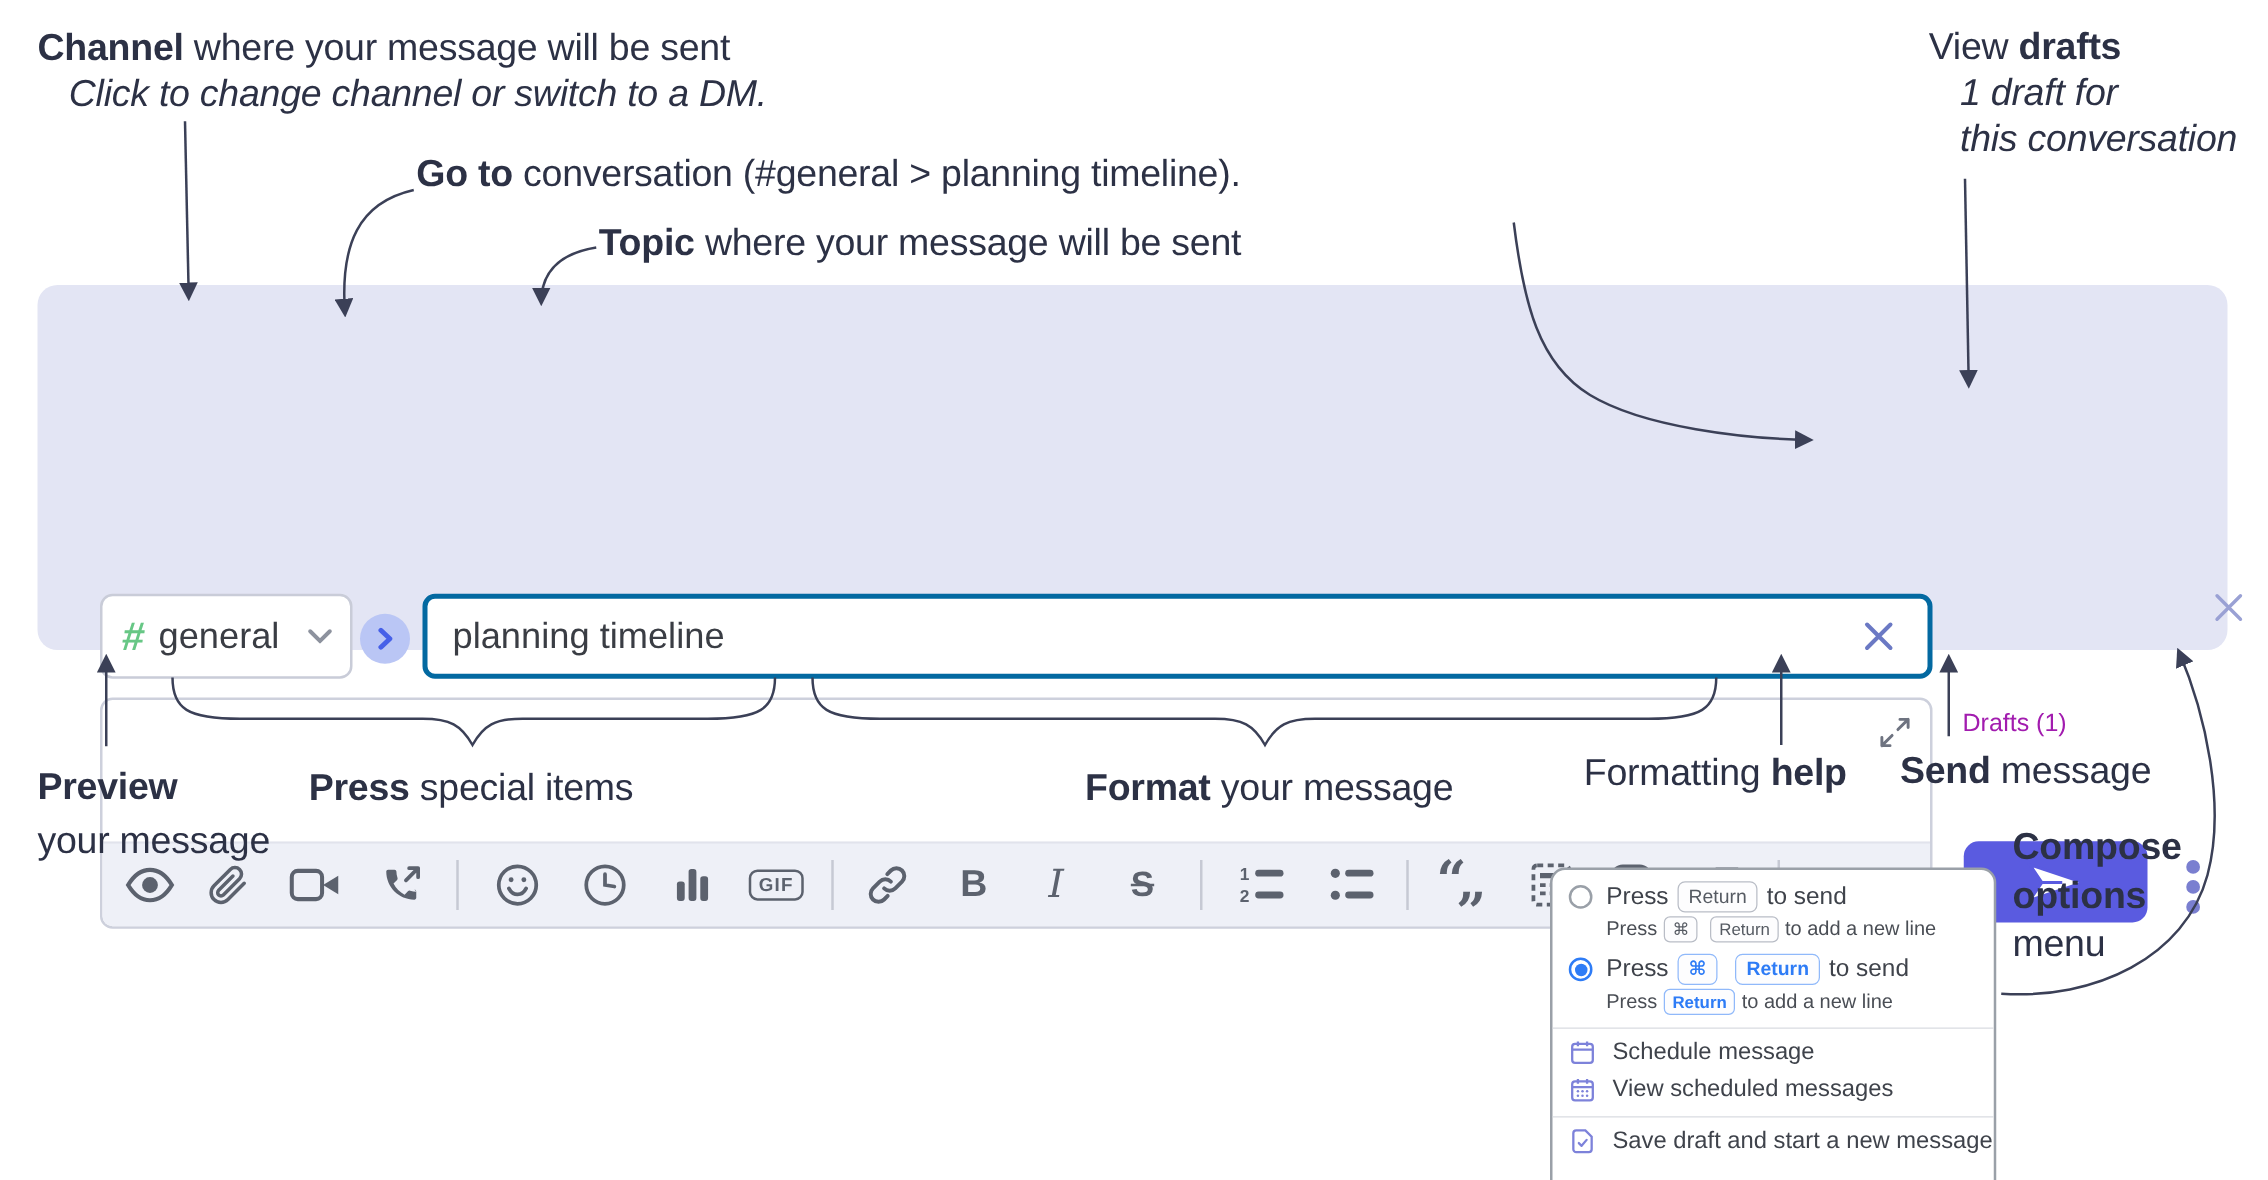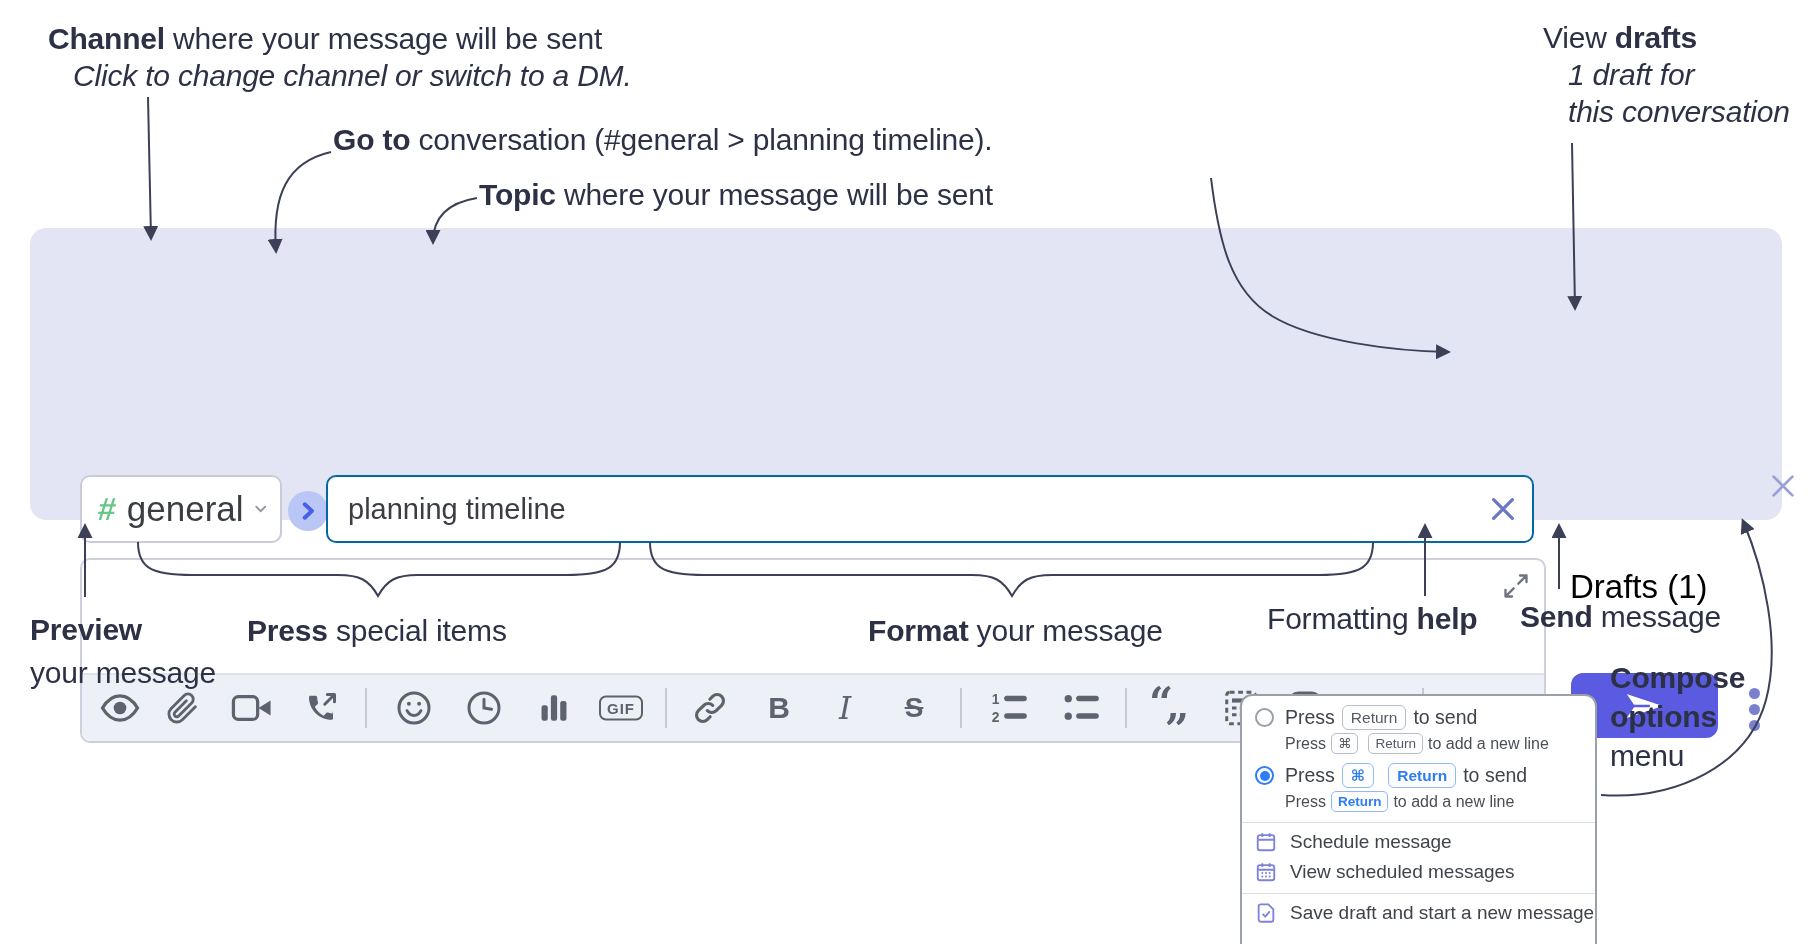--- a/index.html
+++ b/index.html
@@ -13,44 +13,44 @@
   .ann .i{font-style:italic;margin-left:25px;}
   #ann-preview{line-height:43px;}
   #ann-compose-options{line-height:39px;}
   #ann-compose-options .b{font-weight:700;}
   
   #connectors{position:absolute;left:0;top:0;z-index:40;pointer-events:none;}
   
   #compose-box{position:absolute;left:30px;top:228px;width:1752px;height:292px;background:#e3e5f4;border-radius:16px;}
   #channel-btn{position:absolute;left:50px;top:247px;width:202px;height:68px;background:#fff;border:2px solid #c9ccd8;border-radius:10px;box-sizing:border-box;display:flex;align-items:center;padding:0 14px 0 16px;gap:11px;cursor:pointer;}
   #channel-btn .hash{color:#67c785;font-size:32px;font-weight:700;transform:skewX(-6deg);}
-  #channel-btn .lbl{font-size:35px;color:#3a3d44;flex:1;}
+  #channel-btn .lbl{font-size:29px;color:#3a3d44;flex:1;}
   #goto-btn{position:absolute;left:258px;top:263px;width:40px;height:40px;border-radius:50%;background:#bac6f5;display:flex;align-items:center;justify-content:center;cursor:pointer;}
-  #topic-input{position:absolute;left:296px;top:247px;width:1208px;height:68px;background:#fff;border:2px solid #0369a1;border-radius:10px;box-sizing:border-box;font-family:inherit;font-size:29px;color:#3a3d44;padding:0 70px 0 20px;outline:none;}
+  #topic-input{position:absolute;left:308px;top:247px;width:1208px;height:68px;background:#fff;border:4px solid #0369a1;border-radius:10px;box-sizing:border-box;font-family:inherit;font-size:29px;color:#3a3d44;padding:0 70px 0 20px;outline:none;}
   #topic-clear{position:absolute;left:1458px;top:266px;width:30px;height:30px;color:#6b79c4;cursor:pointer;}
   #compose-close{position:absolute;left:1738px;top:243px;width:30px;height:30px;color:#9aa1d4;cursor:pointer;}
   #message-box{position:absolute;left:50px;top:330px;width:1466px;height:185px;background:#fff;border:2px solid #cdd0dc;border-radius:10px;box-sizing:border-box;}
   #message-text{position:absolute;left:20px;top:12px;width:1370px;height:96px;border:none;outline:none;resize:none;background:transparent;font-family:inherit;font-size:29px;color:#3a3d44;}
   #message-text::placeholder{color:#9ba0ac;opacity:1;}
   #expand-btn{position:absolute;right:12px;top:12px;width:30px;height:30px;color:#6e7380;cursor:pointer;}
   #toolbar{position:absolute;left:0;right:0;bottom:0;height:66px;background:#eef0f7;border-top:2px solid #e1e3ec;border-radius:0 0 8px 8px;}
   .ti{position:absolute;top:50%;transform:translate(-50%,-50%);color:#5c626e;display:flex;align-items:center;justify-content:center;cursor:pointer;line-height:1;}
   .tdiv{position:absolute;top:50%;transform:translate(-50%,-50%);width:2px;height:40px;background:#c6c9d4;}
   .tg-b{font-size:30px;font-weight:800;}
   .tg-i{font-size:31px;font-style:italic;font-family:"DejaVu Serif","Liberation Serif",serif;}
   .tg-s{font-size:28px;font-weight:600;text-decoration:line-through;}
   .tg-gif{border:2.5px solid #5c626e;border-radius:7px;font-size:15px;font-weight:700;letter-spacing:1px;padding:3px 6px;}
   .tg-math{font-size:25px;display:flex;align-items:flex-start;}
   .tg-math .rx{font-size:27px;}
   .tg-math .vx{font-style:italic;border-top:2.4px solid currentColor;padding:1px 3px 0 1px;font-family:"DejaVu Serif","Liberation Serif",serif;}
   .tg-q{position:relative;width:40px;height:34px;font-family:"DejaVu Serif","Liberation Serif",serif;font-weight:700;font-size:42px;}
   .tg-q .q1{position:absolute;left:0;top:-8px;}
   .tg-q .q2{position:absolute;right:0;bottom:-26px;}
   .tg-help{font-size:29px;font-weight:600;}
-  #drafts-link{position:absolute;left:1540px;top:340px;font-size:33px;color:#000000;cursor:pointer;}
+  #drafts-link{position:absolute;left:1540px;top:340px;font-size:20px;color:#a21caf;cursor:pointer;}
   #send-btn{position:absolute;left:1541px;top:445px;width:147px;height:65px;background:#5a5be0;border-radius:12px;display:flex;align-items:center;justify-content:center;cursor:pointer;}
   #more-btn{position:absolute;left:1711px;top:456px;width:26px;height:50px;display:flex;flex-direction:column;align-items:center;justify-content:center;gap:5px;cursor:pointer;}
   #more-btn i{width:11px;height:11px;border-radius:50%;background:#7a7fd0;}
   
   #popup{position:absolute;left:1240px;top:655px;width:357px;height:262px;background:#fff;border:2px solid #9aa0a8;border-radius:12px;box-sizing:border-box;overflow:hidden;color:#3f434b;z-index:20;margin-top:39px;}
   .popt{display:flex;align-items:flex-start;gap:11px;padding:9px 12px 0 13px;font-size:19.5px;}
   .radio{width:19px;height:19px;border-radius:50%;border:2px solid #9aa0a8;box-sizing:border-box;margin-top:3px;flex:none;cursor:pointer;position:relative;}
   .radio.sel{border-color:#2e7cf6;}
   .radio.sel::after{content:"";position:absolute;inset:2.5px;border-radius:50%;background:#2e7cf6;}
   .pline{display:flex;align-items:center;}
@@ -81,21 +81,21 @@
       <path marker-end="url(#arr)" d="M1572 143 C1573 200 1574 255 1575 308"></path>
       <path marker-end="url(#arr)" d="M85 597 L85 526"></path>
       <path marker-end="url(#arr)" d="M1425 596 L1425 526"></path>
       <path marker-end="url(#arr)" d="M1559 589 L1559 526"></path>
       <path marker-end="url(#arr)" d="M1601 795 C1676 800 1748 766 1766 700 C1781 644 1764 570 1743 521"></path>
       <path d="M138 542 C138 567 150 575 192 575 L338 575 C360 575 369 580 378 596 C387 580 396 575 418 575 L566 575 C608 575 620 567 620 542"></path>
       <path d="M650 542 C650 567 662 575 704 575 L972 575 C994 575 1003 580 1012 596 C1021 580 1030 575 1052 575 L1319 575 C1361 575 1373 567 1373 542"></path>
     </g>
   </svg>
 
-  <div class="ann" id="ann-channel" style="left:48px;top:20px;">
+  <div class="ann" id="ann-channel" style="left:30px;top:20px;">
     <div><span class="b">Channel</span><span> where your message will be sent</span></div>
     <div class="i">Click to change channel or switch to a DM.</div>
   </div>
   <div class="ann" style="left:333px;top:121px;">
     <span class="b">Go to</span><span> conversation (#general &gt; planning timeline).</span>
   </div>
   <div class="ann" style="left:479px;top:176px;">
     <span class="b">Topic</span><span> where your message will be sent</span>
   </div>
   <div class="ann" style="left:1543px;top:19px;">

